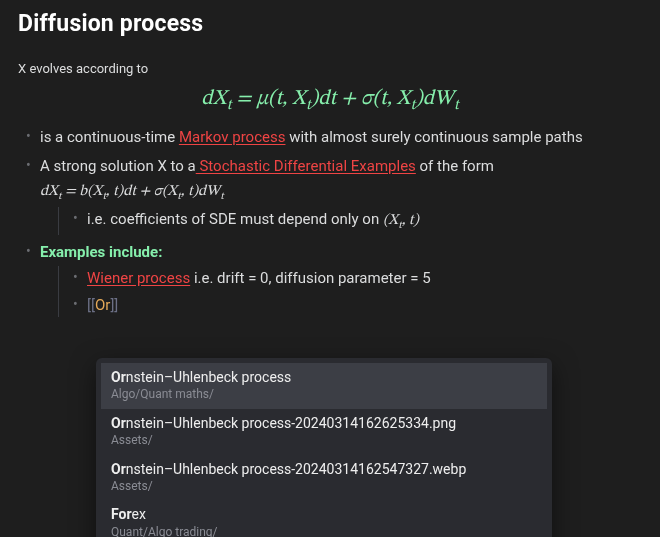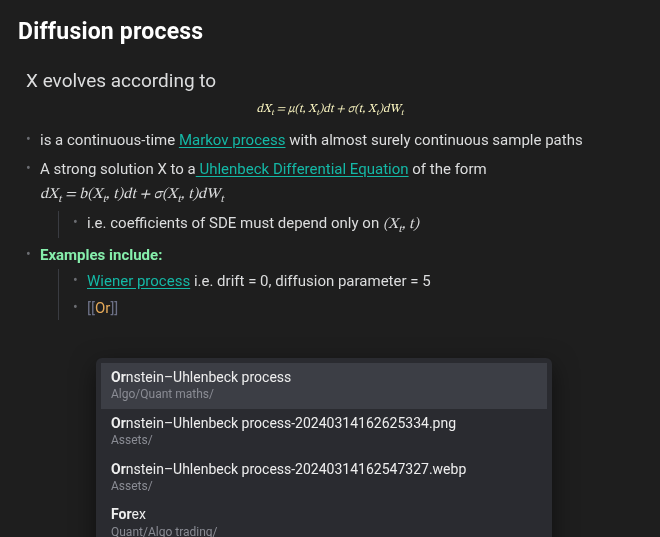--- a/index.html
+++ b/index.html
@@ -7,39 +7,39 @@
     padding: 0;
     background: #1e1e1e;
     color: #dcddde;
     font-family: -apple-system, BlinkMacSystemFont, "Segoe UI", Roboto, Helvetica, Arial, sans-serif;
     font-size: 15px;
     width: 660px;
     height: 537px;
     overflow: hidden;
   }
   .page {
-    padding: 18px 18px 0 18px;
+    padding: 10px 18px 0 18px;
   }
   h1 {
     font-size: 23px;
     font-weight: 700;
     color: #ffffff;
     margin: 0 0 24px 0;
     letter-spacing: 0.2px;
   }
   .intro {
-    font-size: 19px;
-    margin: 0 0 10px 8px;
+    font-size: 13px;
+    margin: 0 0 10px 0;
     color: #dcddde;
   }
   .equation {
     text-align: center;
     font-family: "Cambria Math", "STIX Two Math", "Times New Roman", serif;
-    color: #fef9c3;
-    font-size: 12px;
+    color: #86efac;
+    font-size: 21px;
     margin: 6px 0 10px 0;
     font-style: italic;
   }
   .equation sub { font-size: 0.72em; font-style: italic; }
 
   ul.top {
     list-style: none;
     padding: 0;
     margin: 6px 0 0 0;
   }
@@ -70,21 +70,21 @@
   }
   ul.nested > li::before {
     content: "•";
     position: absolute;
     left: 14px;
     color: #6b6d72;
     font-size: 14px;
   }
 
   .link {
-    color: #14b8a6;
+    color: #ef4444;
     text-decoration: underline;
     text-underline-offset: 2px;
     cursor: pointer;
   }
   .brackets {
     color: #6c7086;
   }
   .suggest-search {
     color: #e5a959;
   }
@@ -146,21 +146,21 @@
 
   <div class="equation" id="eq-main">dX<sub>t</sub> = μ(t, X<sub>t</sub>)dt + σ(t, X<sub>t</sub>)dW<sub>t</sub></div>
 
   <ul class="top">
 
     <li>
       <span>is a continuous-time </span><span class="link">Markov process</span><span> with almost surely continuous sample paths</span>
     </li>
 
     <li>
-      <span>A strong solution X to a</span><span class="link"> Uhlenbeck Differential Equation</span><span> of the form</span>
+      <span>A strong solution X to a</span><span class="link"> Stochastic Differential Examples</span><span> of the form</span>
       <div class="math-inline" style="margin: 2px 0 2px 0; font-size:15px;" id="eq-sde">dX<sub>t</sub> = b(X<sub>t</sub>, t)dt + σ(X<sub>t</sub>, t)dW<sub>t</sub></div>
       <ul class="nested">
         <li>
           <span>i.e. coefficients of SDE must depend only on </span><span class="math-inline" id="coeff-math">(X<sub>t</sub>, t)</span>
         </li>
       </ul>
     </li>
 
     <li>
       <span class="highlight">Examples include:</span>

